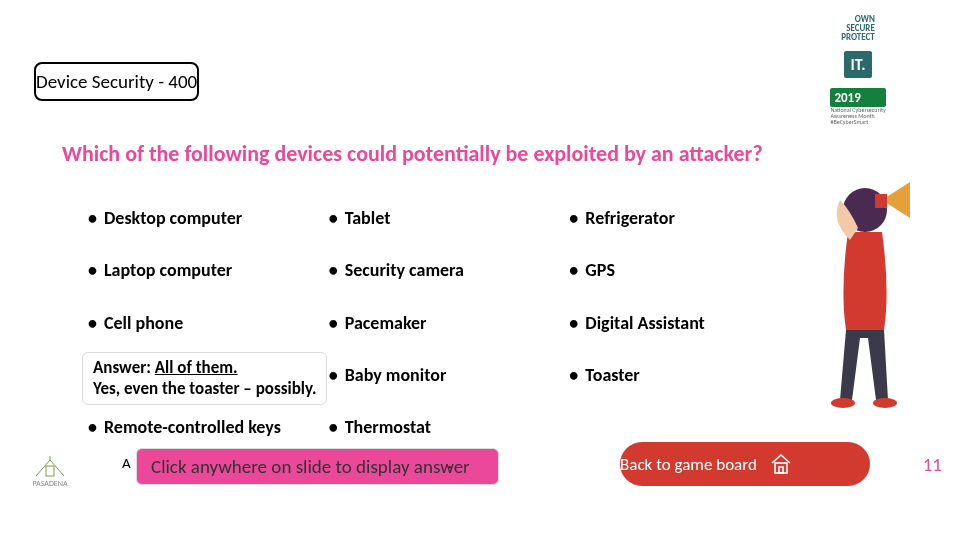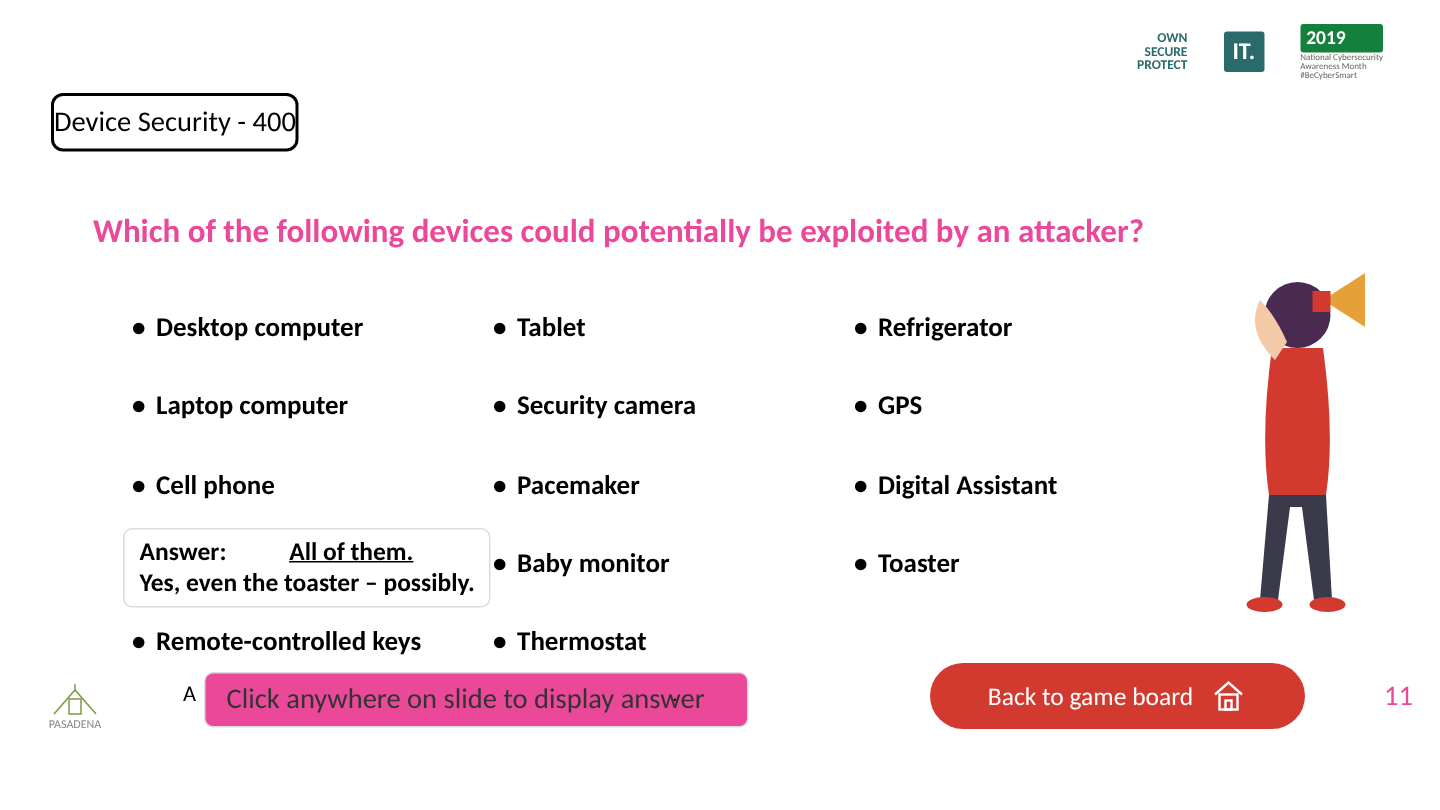--- a/index.html
+++ b/index.html
@@ -7,27 +7,28 @@
     width: 960px;
     height: 540px;
     background: #fff;
     font-family: Calibri, Arial, sans-serif;
     position: relative;
     overflow: hidden;
   }
   .header-logo {
     position: absolute;
     top: 14px;
-    right: 22px;
+    right: 12px;
     width: 180px;
     height: 40px;
     display: flex;
     align-items: center;
-    gap: 24px;
+    gap: 10px;
     font-size: 9px;
+    flex-direction: column;
   }
   .header-logo .stack {
     text-align: right;
     color: #2a6a6a;
     line-height: 1;
     font-weight: 700;
   }
   .header-logo .it-box {
     background: #2a6a6a;
     color: #fff;
@@ -104,21 +105,21 @@
     left: 82px;
     background: #fff;
     border: 1px solid #dcdcdc;
     border-radius: 6px;
     padding: 4px 10px;
     font-size: 17px;
     font-weight: 700;
     color: #000;
     line-height: 1.25;
   }
-  .answer-box .underline { text-decoration: underline; margin-left: 38px; }
+  .answer-box .underline { text-decoration: underline; }
   .hint-box {
     position: absolute;
     top: 448px;
     left: 136px;
     background: #ec4899;
     border: 1px solid #dcdcdc;
     border-radius: 6px;
     padding: 6px 28px 6px 14px;
     font-size: 19px;
     color: #333;
@@ -140,21 +141,21 @@
   .back-btn {
     position: absolute;
     top: 442px;
     left: 620px;
     width: 250px;
     height: 44px;
     background: #d33a2f;
     border-radius: 22px;
     display: flex;
     align-items: center;
-    justify-content: center;
+    justify-content: flex-start;
     gap: 12px;
     color: #fff;
     font-size: 17px;
     cursor: pointer;
   }
   .house-icon {
     width: 24px;
     height: 24px;
   }
   .page-num {

